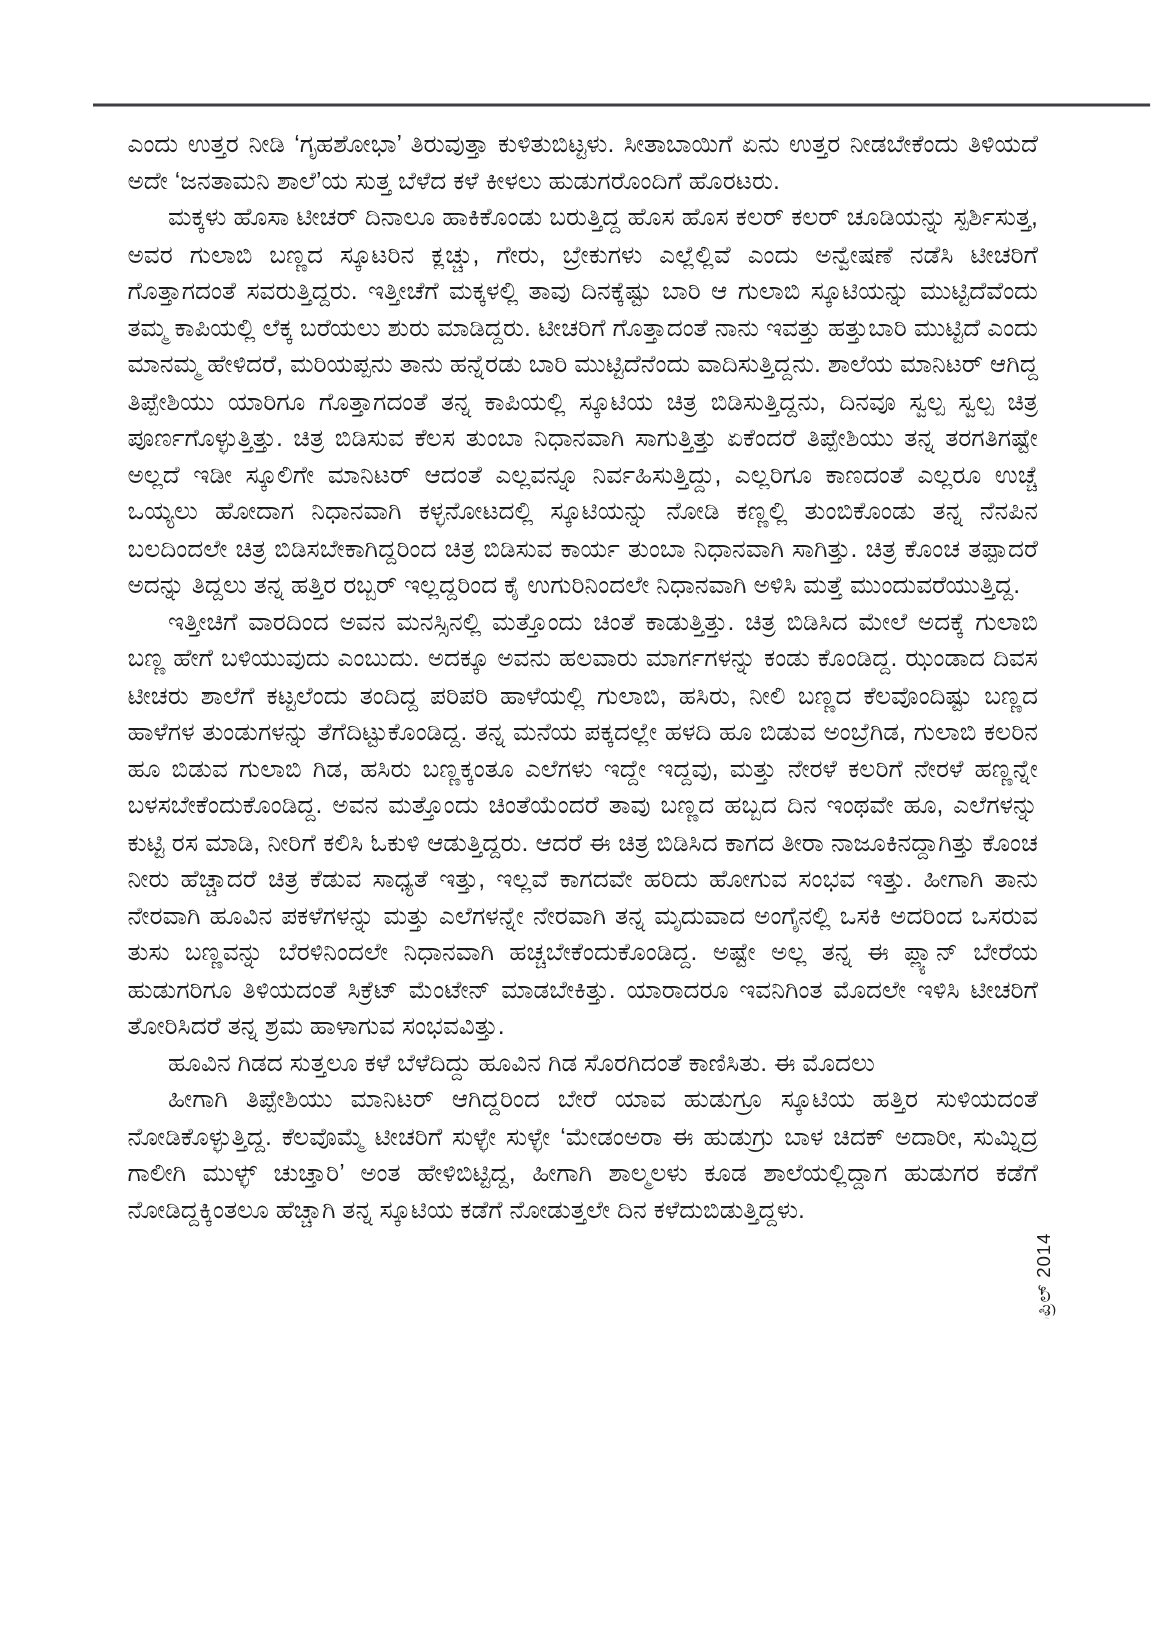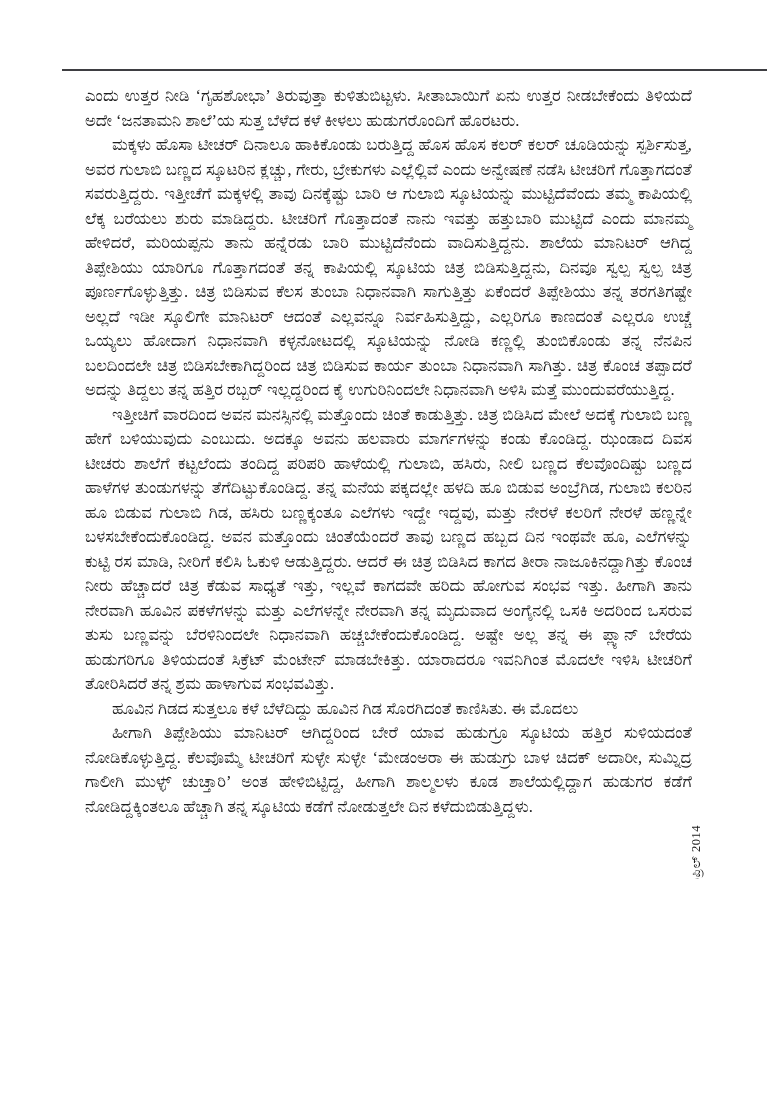--- a/index.html
+++ b/index.html
@@ -6,21 +6,21 @@
     margin: 0;
     padding: 0;
     background: #ffffff;
   }
   .page {
     position: relative;
     width: 767px;
     height: 879px;
     background: #ffffff;
     overflow: hidden;
-    font-family: Liberation Serif, serif;
+    font-family: Liberation Sans, sans-serif;
   }
   .top-rule {
     position: absolute;
     left: 62px;
     top: 69px;
     width: 705px;
     height: 2px;
     background: #3e3e42;
   }
   .body-text {

